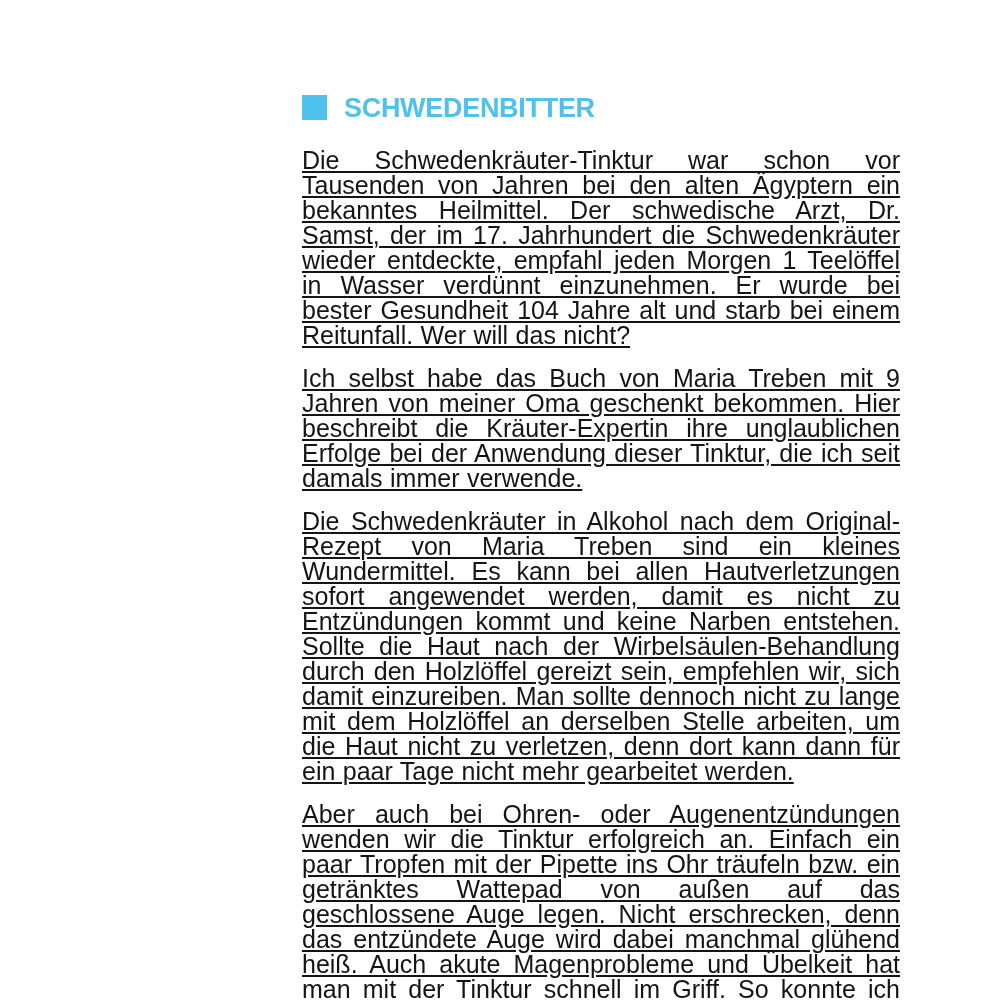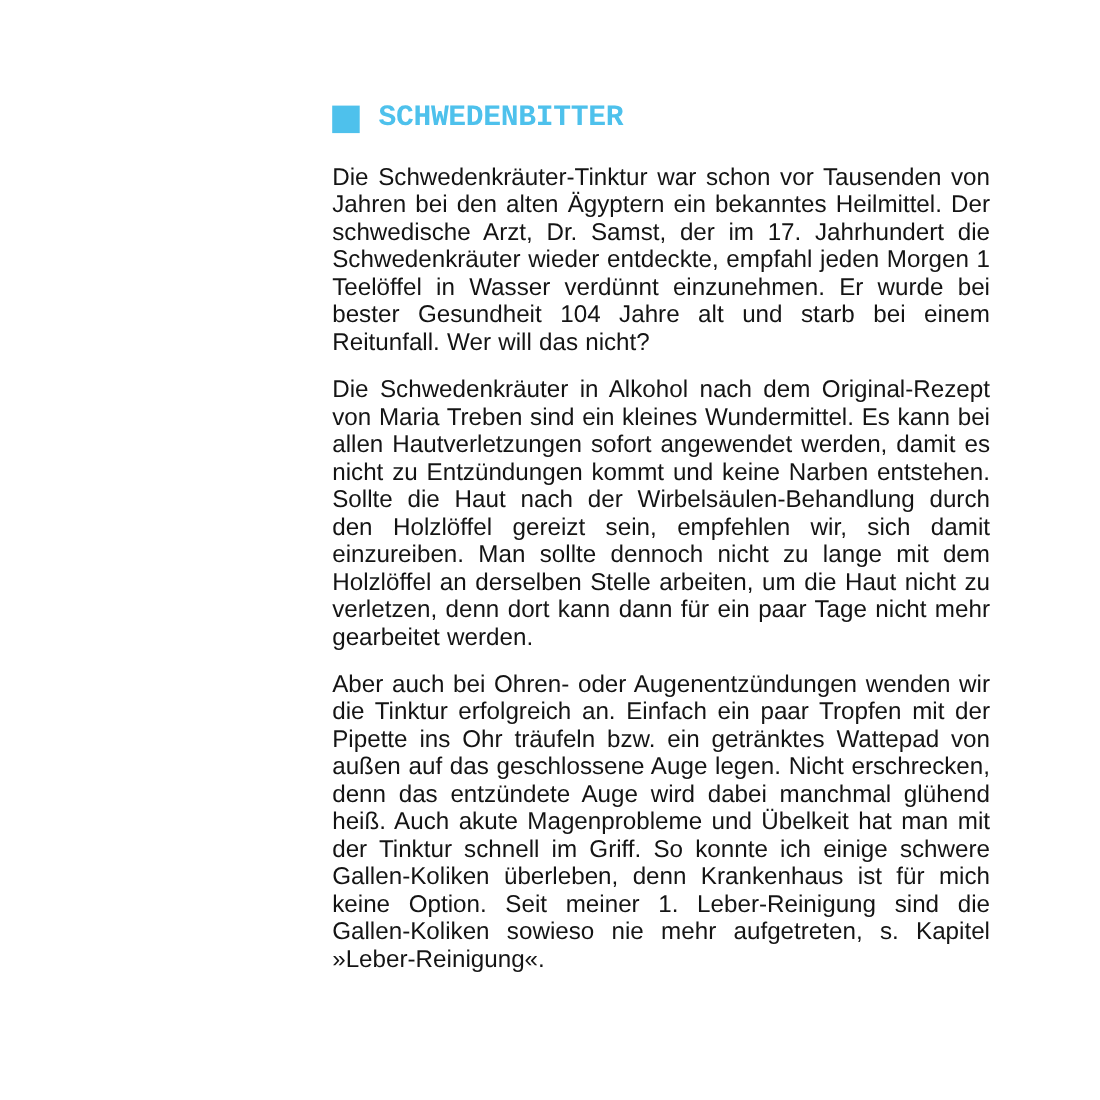--- a/index.html
+++ b/index.html
@@ -17,58 +17,59 @@
     font-family: "Liberation Sans", sans-serif;
   }
   .page {
     position: absolute;
     left: 302px;
     top: 95px;
     width: 598px;
   }
   .heading {
     display: flex;
-    align-items: center;
+    align-items: flex-start;
     gap: 17px;
     margin: 0 0 26px 0;
-    font-family: Liberation Mono, monospace;
   }
   .marker {
     display: inline-block;
     width: 25px;
     height: 25px;
     background: var(--accent);
     flex: 0 0 auto;
   }
   .title {
     margin: 0;
     font-size: 27px;
     font-weight: bold;
     letter-spacing: -0.3px;
     color: var(--accent);
     line-height: 1;
     white-space: nowrap;
   }
   .content p {
     margin: 0 0 18px 0;
-    font-size: 22px;
+    font-size: 25px;
     line-height: 25px;
     color: var(--text);
     text-align: justify;
     hyphens: none;
     word-spacing: 0.02em;
+    text-decoration: underline;
   }
   .content p:last-child { margin-bottom: 12px; }
 </style>
 </head>
 <body>
 
 <div class="page">
   <header class="heading">
     <span class="marker"></span>
     <h1 class="title">SCHWEDENBITTER</h1>
   </header>
   <div class="content">
     <p>Die Schwedenkräuter-Tinktur war schon vor Tausenden von Jahren bei den alten Ägyptern ein bekanntes Heilmittel. Der schwedische Arzt, Dr. Samst, der im 17. Jahrhundert die Schwedenkräuter wieder entdeckte, empfahl jeden Morgen 1 Teelöffel in Wasser verdünnt einzunehmen. Er wurde bei bester Gesundheit 104 Jahre alt und starb bei einem Reitunfall. Wer will das nicht?</p>
+    <p>Ich selbst habe das Buch von Maria Treben mit 9 Jahren von meiner Oma geschenkt bekommen. Hier beschreibt die Kräuter-Expertin ihre unglaublichen Erfolge bei der Anwendung dieser Tinktur, die ich seit damals immer verwende.</p>
     <p>Die Schwedenkräuter in Alkohol nach dem Original-Rezept von Maria Treben sind ein kleines Wundermittel. Es kann bei allen Hautverletzungen sofort angewendet werden, damit es nicht zu Entzündungen kommt und keine Narben entstehen. Sollte die Haut nach der Wirbelsäulen-Behandlung durch den Holzlöffel gereizt sein, empfehlen wir, sich damit einzureiben. Man sollte dennoch nicht zu lange mit dem Holzlöffel an derselben Stelle arbeiten, um die Haut nicht zu verletzen, denn dort kann dann für ein paar Tage nicht mehr gearbeitet werden.</p>
     <p>Aber auch bei Ohren- oder Augenentzündungen wenden wir die Tinktur erfolgreich an. Einfach ein paar Tropfen mit der Pipette ins Ohr träufeln bzw. ein getränktes Wattepad von außen auf das geschlossene Auge legen. Nicht erschrecken, denn das entzündete Auge wird dabei manchmal glühend heiß. Auch akute Magenprobleme und Übelkeit hat man mit der Tinktur schnell im Griff. So konnte ich einige schwere Gallen-Koliken überleben, denn Krankenhaus ist für mich keine Option. Seit meiner 1. Leber-Reinigung sind die Gallen-Koliken sowieso nie mehr aufgetreten, s. Kapitel »Leber-Reinigung«.</p>
   </div>
 </div>
 
 </body></html>

